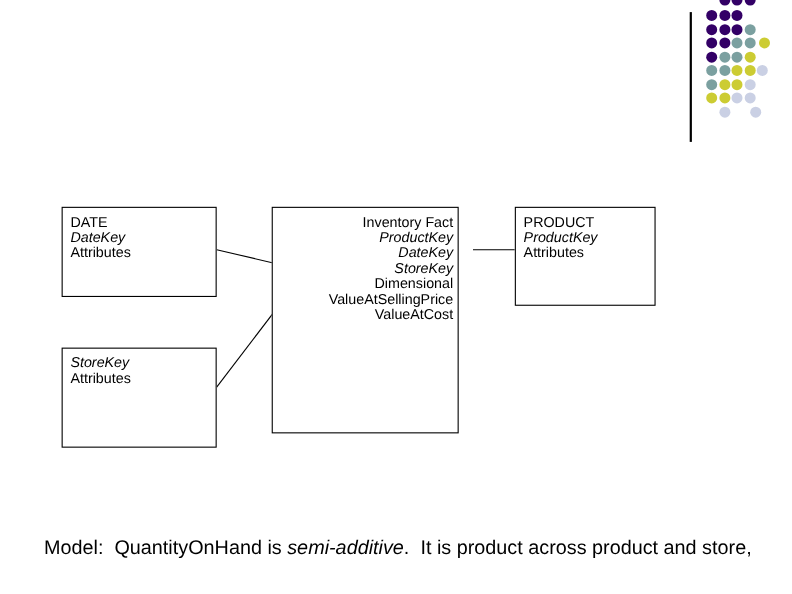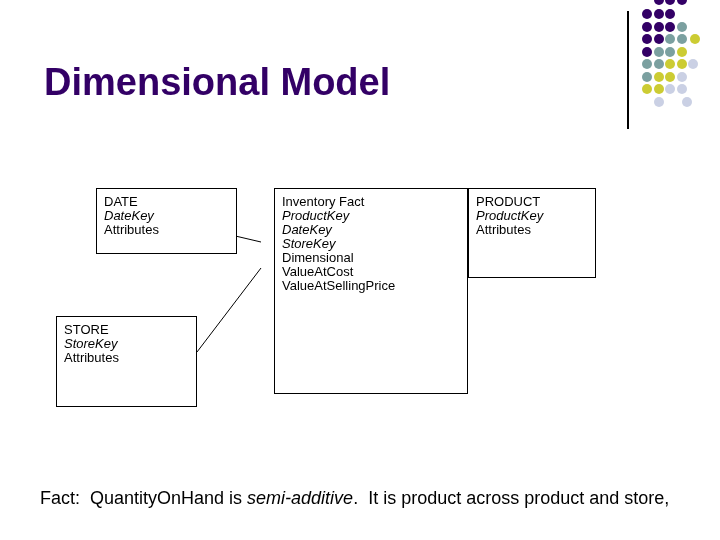--- a/index.html
+++ b/index.html
@@ -47,22 +47,22 @@
     border: 1px solid #000;
     background: #fff;
     box-sizing: border-box;
     font-size: 13px;
     line-height: 14px;
     padding: 6px 4px 0 7px;
   }
   .entity div { white-space: nowrap; }
   .it { font-style: italic; }
 
-  .box-date    { left: 56px;  top: 188px; width: 141px; height: 66px; margin-left: 40px; }
-  .box-fact    { left: 274px; top: 188px; width: 194px; height: 206px; }
+  .box-date    { left: 56px;  top: 188px; width: 141px; height: 82px; }
+  .box-fact    { left: 247px; top: 188px; width: 170px; height: 206px; text-align: right; }
   .box-product { left: 468px; top: 188px; width: 128px; height: 90px; }
   .box-store   { left: 56px;  top: 316px; width: 141px; height: 91px; }
 
   
   .connectors {
     position: absolute;
     left: 0; top: 0;
     pointer-events: none;
   }
 
@@ -74,21 +74,20 @@
     font-size: 18px;
     line-height: 22px;
     white-space: pre;
   }
 </style>
 </head>
 <body>
 
 <div class="slide">
 
-  <div class="slide-title" style="color: rgb(51, 0, 102);">Dimensional Model</div>
 
   <div class="vline"></div>
   <div id="dot-grid">
       <div class="dot" style="left: 653.5px; top: -5px; width: 10px; height: 10px; background: rgb(51, 0, 102);"></div>
       <div class="dot" style="left: 665px; top: -5px; width: 10px; height: 10px; background: rgb(51, 0, 102);"></div>
       <div class="dot" style="left: 676.5px; top: -5px; width: 10px; height: 10px; background: rgb(51, 0, 102);"></div>
       <div class="dot" style="left: 642px; top: 9px; width: 10px; height: 10px; background: rgb(51, 0, 102);"></div>
       <div class="dot" style="left: 653.5px; top: 9px; width: 10px; height: 10px; background: rgb(51, 0, 102);"></div>
       <div class="dot" style="left: 665px; top: 9px; width: 10px; height: 10px; background: rgb(51, 0, 102);"></div>
       <div class="dot" style="left: 642px; top: 21.5px; width: 10px; height: 10px; background: rgb(51, 0, 102);"></div>
@@ -132,34 +131,33 @@
     <div class="it">DateKey</div>
     <div>Attributes</div>
   </div>
 
   <div class="entity box-fact">
     <div>Inventory Fact</div>
     <div class="it">ProductKey</div>
     <div class="it">DateKey</div>
     <div class="it">StoreKey</div>
     <div>Dimensional</div>
+    <div>ValueAtSellingPrice</div>
     <div>ValueAtCost</div>
-    <div>ValueAtSellingPrice</div>
   </div>
 
   <div class="entity box-product">
     <div>PRODUCT</div>
     <div class="it">ProductKey</div>
     <div>Attributes</div>
   </div>
 
   <div class="entity box-store">
-    <div>STORE</div>
     <div class="it">StoreKey</div>
     <div>Attributes</div>
   </div>
 
   <div class="note">
-    <div><span>Fact:  QuantityOnHand is </span><span class="it">semi-additive</span><span>.  It is product across product and store,</span></div>
+    <div><span>Model:  QuantityOnHand is </span><span class="it">semi-additive</span><span>.  It is product across product and store,</span></div>
     
   </div>
 
 </div>
 
 </body></html>

